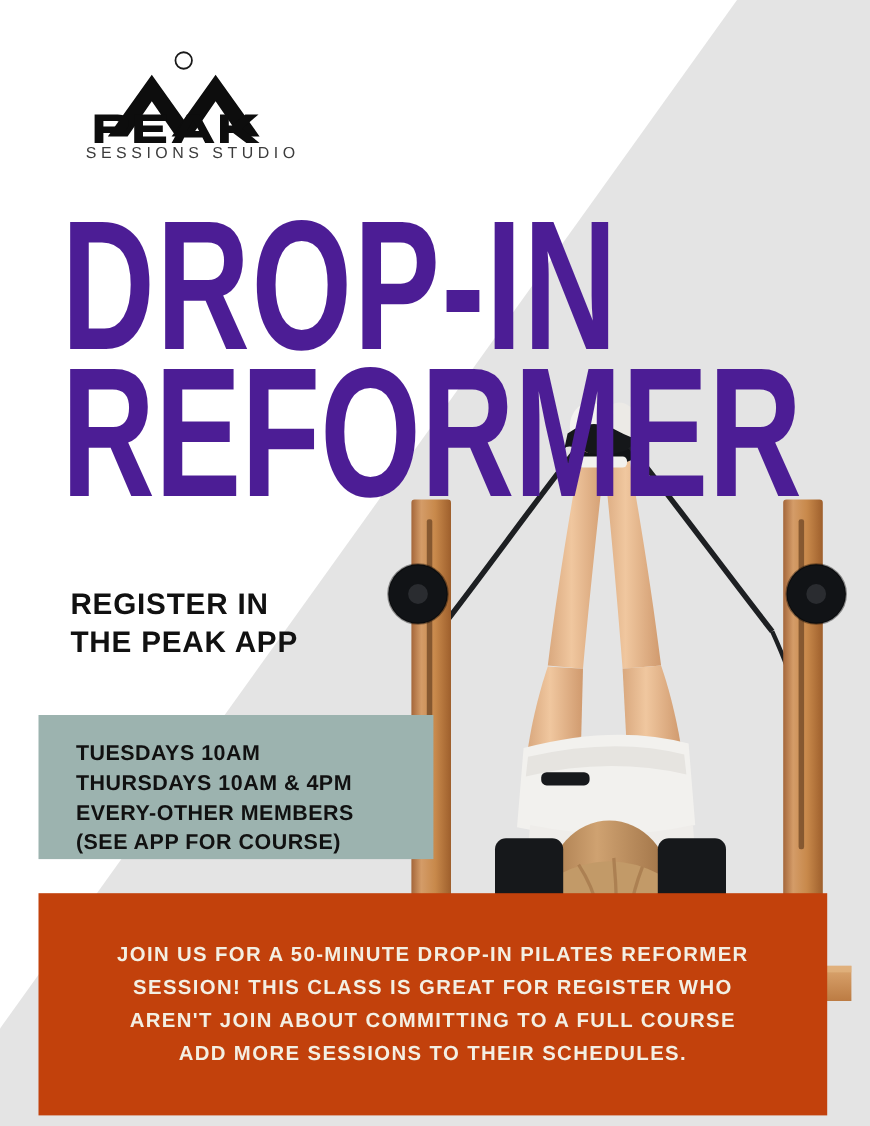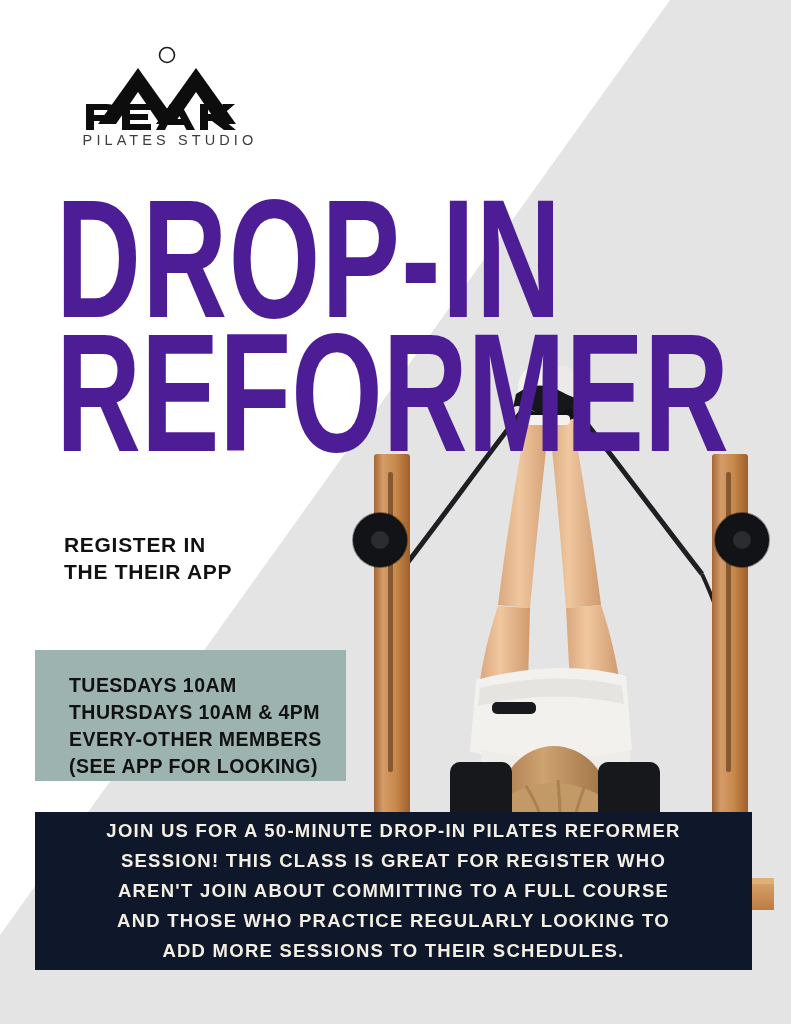--- a/index.html
+++ b/index.html
@@ -81,33 +81,33 @@
   }
   .headline .line-1 { letter-spacing: 2px; }
   .headline .line-2 { letter-spacing: 0px; }
 
   
   .register {
     position: absolute;
     left: 64px;
     top: 532px;
     color: #111111;
-    font-size: 21px;
+    font-size: 27px;
     font-weight: 700;
     letter-spacing: 0.7px;
     line-height: 1.28;
   }
   .register div { white-space: nowrap; }
 
   
   .schedule {
     position: absolute;
     left: 35px;
     top: 650px;
-    width: 311px;
+    width: 359px;
     height: 131px;
     background: #9cb3af;
     padding: 22px 0 0 34px;
   }
   .schedule div {
     color: #111111;
     font-size: 19.5px;
     font-weight: 700;
     letter-spacing: 0.45px;
     line-height: 1.38;
@@ -123,22 +123,22 @@
     height: 700px;
   }
   .photo svg { display: block; }
 
   
   .footer {
     position: absolute;
     left: 35px;
     top: 812px;
     width: 717px;
-    height: 158px;
-    background: #0f172a;
+    height: 202px;
+    background: #c2410c;
     display: flex;
     flex-direction: column;
     align-items: center;
     justify-content: center;
   }
   .footer div {
     color: #f3efe3;
     font-size: 18.5px;
     font-weight: 700;
     letter-spacing: 1.25px;
@@ -302,41 +302,40 @@
 
           <path d="M50 58 L50 84 L79 84 L79 78 L58 78 L58 74 L76 74 L76 68 L58 68 L58 64 L79 64 L79 58 Z"></path>
 
           <path d="M98 58 L84 84 L93 84 L95.5 79 L112 79 L114.5 84 L123 84 L109 58 Z
                    M98 73 L103.5 63 L109 73 Z"></path>
 
           <path d="M128 58 L128 84 L136 84 L136 75 L140 75 L152 84 L164 84 L148 71 L163 58 L151 58 L139 68 L136 68 L136 58 Z"></path>
         </g>
       </svg>
     </div>
-    <div class="logo-sub">PILATES STUDIO</div>
+    <div class="logo-sub">SESSIONS STUDIO</div>
   </div>
 
   <div class="headline">
     <span class="line line-1">DROP-IN</span>
     <span class="line line-2">REFORMER</span>
   </div>
 
   <div class="register">
     <div>REGISTER IN</div>
-    <div>THE THEIR APP</div>
+    <div>THE PEAK APP</div>
   </div>
 
   <div class="schedule">
     <div>TUESDAYS 10AM</div>
     <div>THURSDAYS 10AM &amp; 4PM</div>
     <div>EVERY-OTHER MEMBERS</div>
-    <div>(SEE APP FOR LOOKING)</div>
+    <div>(SEE APP FOR COURSE)</div>
   </div>
 
   <div class="footer">
     <div>JOIN US FOR A 50-MINUTE DROP-IN PILATES REFORMER</div>
     <div>SESSION! THIS CLASS IS GREAT FOR REGISTER WHO</div>
     <div>AREN'T JOIN ABOUT COMMITTING TO A FULL COURSE</div>
-    <div>AND THOSE WHO PRACTICE REGULARLY LOOKING TO</div>
     <div>ADD MORE SESSIONS TO THEIR SCHEDULES.</div>
   </div>
 
 </div>
 
 </body></html>

